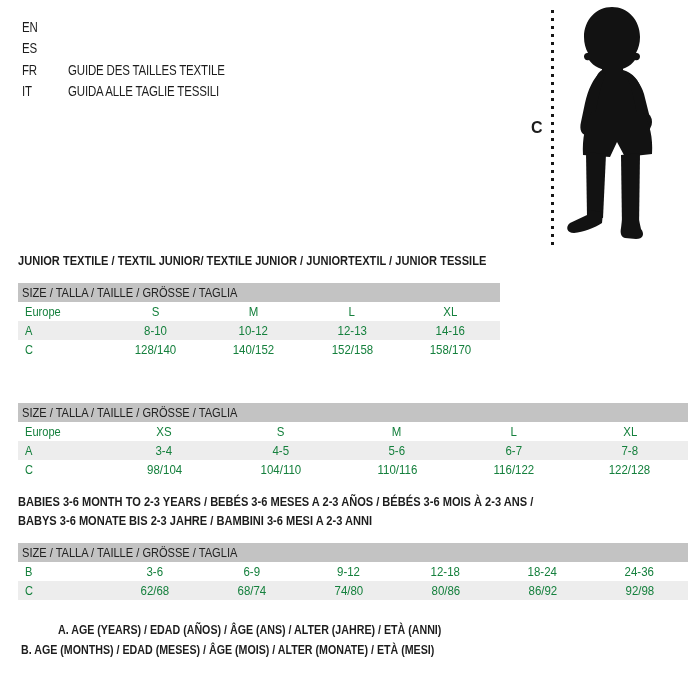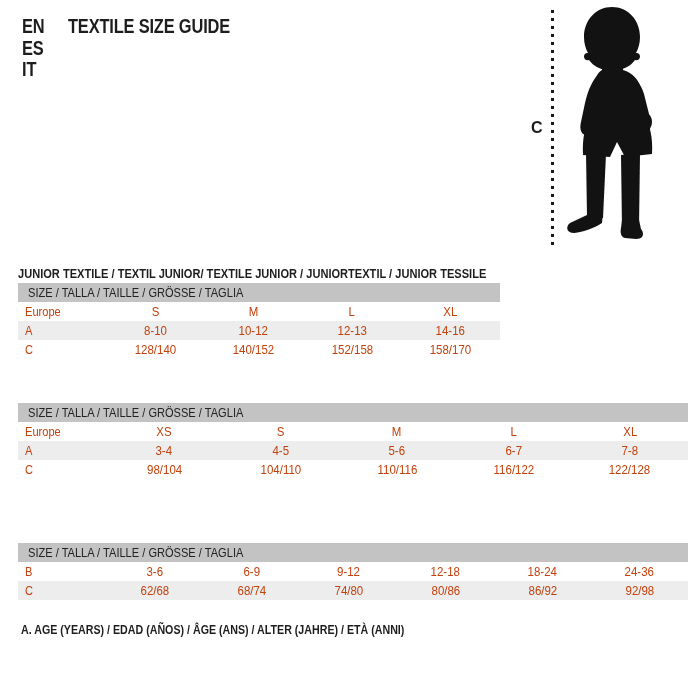--- a/index.html
+++ b/index.html
@@ -5,58 +5,62 @@
   html,body { margin:0; padding:0; background:#fff; }
   .page {
     position:relative; width:700px; height:700px; background:#ffffff;
     font-family:"Liberation Sans", sans-serif; color:#1d1d1d; overflow:hidden;
   }
   .cond  { display:inline-block; transform:scaleX(0.82); transform-origin:0 50%; white-space:nowrap; }
   .condc { display:inline-block; transform:scaleX(0.85); white-space:nowrap; }
 
   
   .lang { position:absolute; left:22px; top:16px; }
-  .lang-row { display:flex; height:21.5px; align-items:center; font-weight:bold; font-size:20px; letter-spacing:-0.2px; }
+  .lang-row { display:flex; height:21.5px; align-items:center; font-weight:normal; font-size:14px; letter-spacing:-0.2px; }
   .lang-code { width:46px; }
 
   
   .meas-label { position:absolute; left:531px; top:119px; font-weight:bold; font-size:16px; }
   .dotline { position:absolute; left:551px; top:10px; width:3px; height:237px;
     background:repeating-linear-gradient(to bottom, #161616 0 3px, transparent 3px 8px); }
   .silhouette { position:absolute; left:561px; top:6px; }
 
   
-  .tbl-title { position:absolute; left:18px; font-weight:bold; font-size:13.5px; line-height:19px;margin-top:13px; }
+  .tbl-title { position:absolute; left:18px; font-weight:bold; font-size:13.5px; line-height:19px; }
   .size-band { position:absolute; left:18px; height:19px; background:#c3c3c3;
-    font-size:13.5px; display:flex; align-items:center; padding-left:10px; box-sizing:border-box; color:#222; }
-  .trow { position:absolute; left:18px; height:19px; display:flex; align-items:center; font-size:13.5px; color:#c2410c; }
+    font-size:13.5px; display:flex; align-items:center; padding-left:4px; box-sizing:border-box; color:#222; }
+  .trow { position:absolute; left:18px; height:19px; display:flex; align-items:center; font-size:13.5px; color:#15803d; }
   .trow .lab { width:88px; padding-left:7px; box-sizing:border-box; }
   .trow .cell { flex:1; text-align:center; }
   .shaded { background:#ededed; }
   .subA { font-size:9px; vertical-align:sub; }
 
   
   .legend { position:absolute; left:21px; top:620px; font-weight:bold; font-size:13px;text-align:right; }
   .legend-line { height:20px; line-height:20px; }
 </style>
 </head>
 <body>
 
 <div class="page">
 
   <div class="lang">
     <div class="lang-row">
       <div class="lang-code"><span class="cond">EN</span></div>
-      <div class="lang-label"><span class="cond">TEXTILE SIZE GUIDE</span></div>
     </div>
     <div class="lang-row">
       <div class="lang-code"><span class="cond">ES</span></div>
     </div>
     <div class="lang-row">
+      <div class="lang-code"><span class="cond">FR</span></div>
+      <div class="lang-label"><span class="cond">GUIDE DES TAILLES TEXTILE</span></div>
+    </div>
+    <div class="lang-row">
       <div class="lang-code"><span class="cond">IT</span></div>
+      <div class="lang-label"><span class="cond">GUIDA ALLE TAGLIE TESSILI</span></div>
     </div>
   </div>
 
   <div class="meas-label">C</div>
   <div class="dotline"></div>
   <svg class="silhouette" width="105" height="240" viewBox="0 0 105 240">
     <g fill="#121212">
       <path d="M51,1 C67,1 79,14 79,31 C79,37 77.5,42.5 75,47 C77,46.5 79,48 79,50.5 C79,53.5 76.5,55 74,54 C69.5,60.5 61,64.5 51,64.5 C41,64.5 32.5,60.5 28,54 C25.5,55 23,53.5 23,50.5 C23,48 25,46.5 27,47 C24.5,42.5 23,37 23,31 C23,14 35,1 51,1 Z"></path>
       <rect x="41" y="56" width="21" height="12"></rect>
       <path d="M41,64 L62,64 C72,67 78,74 80,84 L83,112 L29,112 L33,82 C34,72 36,67 41,64 Z"></path>
@@ -120,20 +124,24 @@
   </div>
   <div class="trow" style="top:460px;width:670px">
     <div class="lab"><span class="cond">C</span></div>
     <div class="cell"><span class="condc">98/104</span></div>
     <div class="cell"><span class="condc">104/110</span></div>
     <div class="cell"><span class="condc">110/116</span></div>
     <div class="cell"><span class="condc">116/122</span></div>
     <div class="cell"><span class="condc">122/128</span></div>
   </div>
 
+  <div class="tbl-title" style="top:492px">
+    <div><span class="cond">BABIES 3-6 MONTH TO 2-3 YEARS / BEBÉS 3-6 MESES A 2-3 AÑOS / BÉBÉS 3-6 MOIS À 2-3 ANS /</span></div>
+    <div><span class="cond">BABYS 3-6 MONATE BIS 2-3 JAHRE / BAMBINI 3-6 MESI A 2-3 ANNI</span></div>
+  </div>
   <div class="size-band" style="top:543px;width:670px">
     <span class="cond">SIZE / TALLA / TAILLE / GRÖSSE / TAGLIA</span>
   </div>
   <div class="trow" style="top:562px;width:670px">
     <div class="lab"><span class="cond">B</span></div>
     <div class="cell"><span class="condc">3-6</span></div>
     <div class="cell"><span class="condc">6-9</span></div>
     <div class="cell"><span class="condc">9-12</span></div>
     <div class="cell"><span class="condc">12-18</span></div>
     <div class="cell"><span class="condc">18-24</span></div>
@@ -144,15 +152,16 @@
     <div class="cell"><span class="condc">62/68</span></div>
     <div class="cell"><span class="condc">68/74</span></div>
     <div class="cell"><span class="condc">74/80</span></div>
     <div class="cell"><span class="condc">80/86</span></div>
     <div class="cell"><span class="condc">86/92</span></div>
     <div class="cell"><span class="condc">92/98</span></div>
   </div>
 
   <div class="legend">
     <div class="legend-line"><span class="cond">A. AGE (YEARS) / EDAD (AÑOS) / ÂGE (ANS) / ALTER (JAHRE) / ETÀ (ANNI)</span></div>
+    <div class="legend-line"><span class="cond">B. AGE (MONTHS) / EDAD (MESES) / ÂGE (MOIS) / ALTER (MONATE) / ETÀ (MESI)</span></div>
   </div>
 
 </div>
 
 </body></html>

